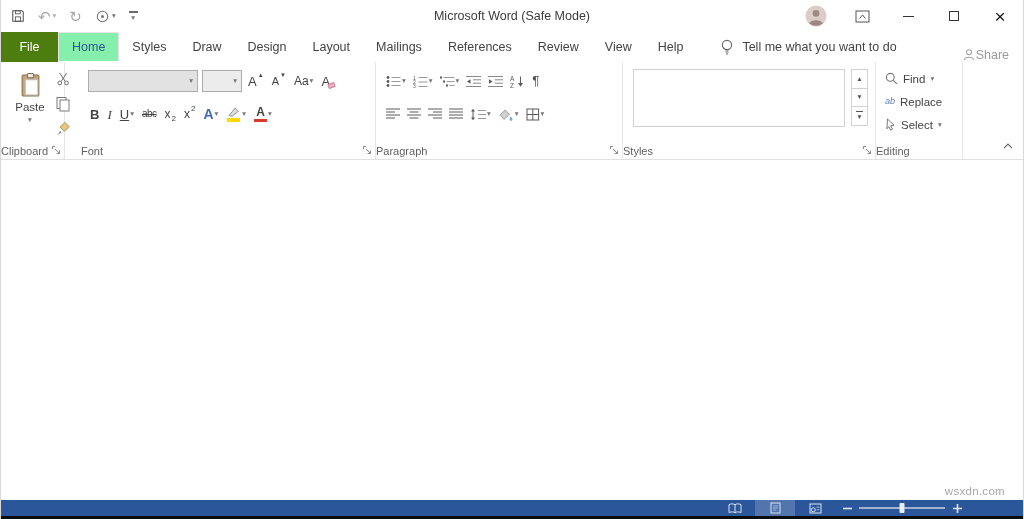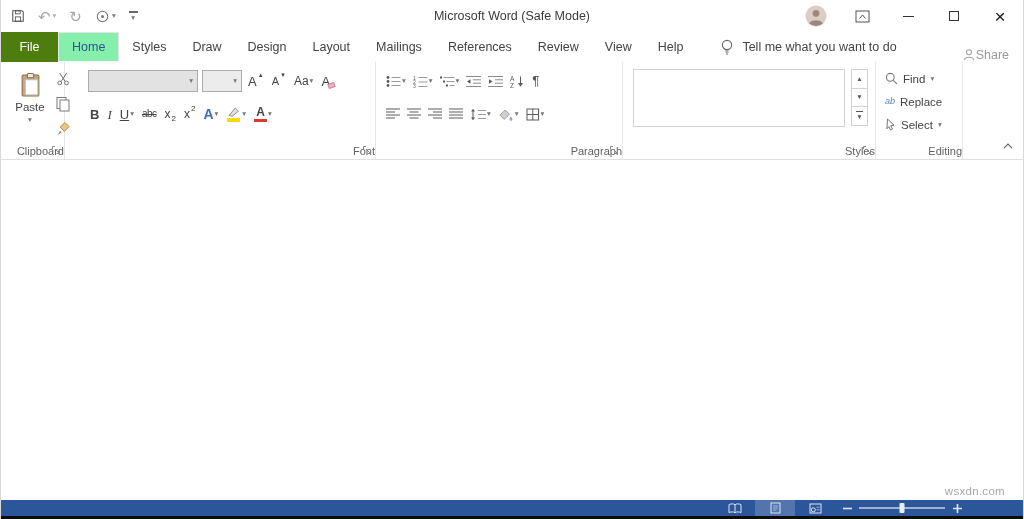--- a/index.html
+++ b/index.html
@@ -26,21 +26,21 @@
 .tabrow{position:absolute;top:32px;left:0;right:0;height:30px;background:#fff;display:flex;align-items:stretch}
 .file-tab{width:57px;background:#4d7c0f;color:#fff;display:flex;align-items:center;justify-content:center;font-size:12.5px;cursor:default}
 .tab{padding:0 13px;display:flex;align-items:center;font-size:12.5px;color:#444;cursor:default}
 .tab.selected{color:#2b579a;background:#86efac;border:1px solid #e4e4e4;border-bottom:1px solid #fff}
 .tellme{display:flex;align-items:center;gap:8px;margin-left:24px;font-size:12.5px;color:#444;cursor:default}
 .share{position:absolute;right:14px;top:32px;height:30px;display:flex;align-items:flex-end;font-size:12.5px;color:#9a9a9a}
 
 
 .ribbon{position:absolute;top:62px;left:0;right:0;height:98px;background:#fff;border-bottom:1px solid #e0e0e0}
 .group{position:absolute;top:0;height:97px;border-right:1px solid #e6e6e6}
-.group-label{position:absolute;bottom:2px;left:0;right:0;text-align:right;font-size:11px;color:#616161}
+.group-label{position:absolute;bottom:2px;left:0;right:0;text-align:left;font-size:11px;color:#616161}
 .launcher{position:absolute;right:3px;bottom:4px;width:11px;height:11px;display:flex;align-items:center;justify-content:center}
 .g-clip{left:0;width:64px}
 .g-font{left:80px;width:295px}
 .g-para{left:375px;width:247px}
 .g-styles{left:622px;width:253px}
 .g-edit{left:875px;width:87px;border-right:1px solid #e6e6e6}
 .collapse{position:absolute;right:9px;bottom:5px}
 
 
 .paste-btn{position:absolute;left:7px;top:5px;width:44px;height:77px;display:flex;flex-direction:column;align-items:center;gap:3px;padding-top:5px;font-size:11.5px;color:#444}

